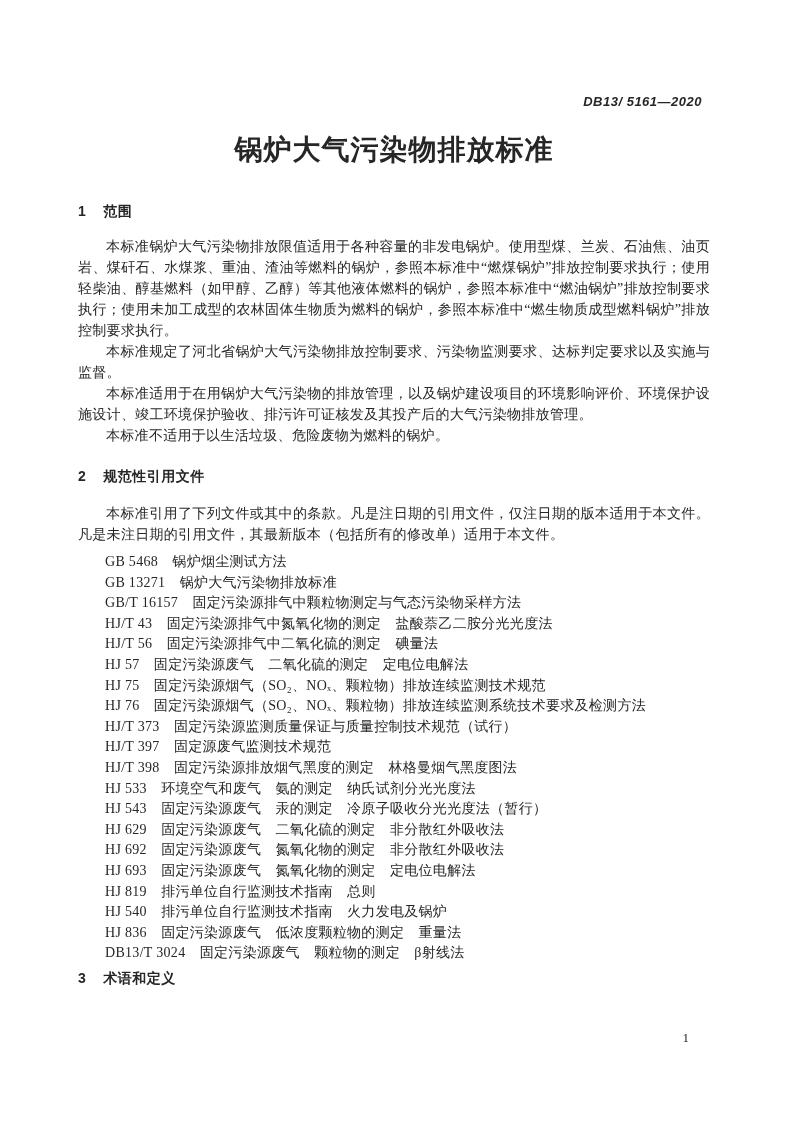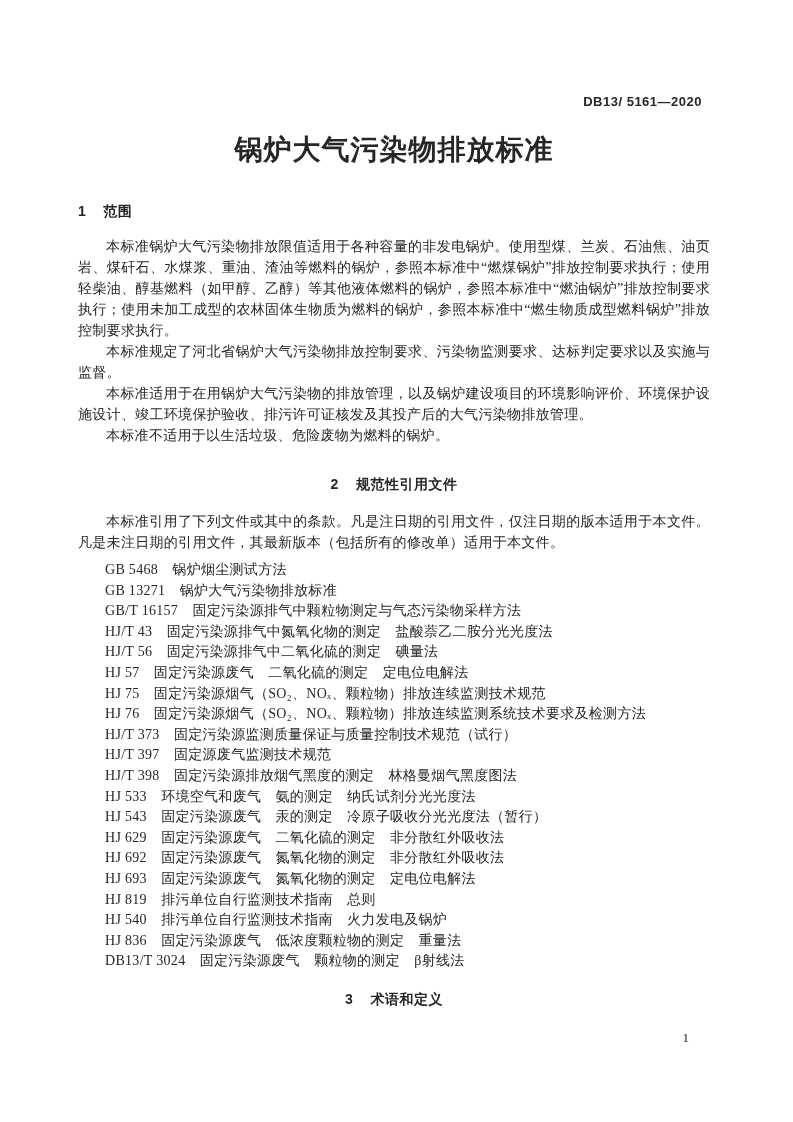--- a/index.html
+++ b/index.html
@@ -23,20 +23,21 @@
   }
   .doc-number {
     margin-top: 94px;
     text-align: right;
     font-family: "Liberation Sans", "DejaVu Sans", sans-serif;
     font-weight: 700;
     font-size: 13px;
     line-height: 16px;
     letter-spacing: 0.5px;
     padding-right: 8px;
+    font-style: italic;
   }
   .doc-title {
     margin-top: 27px;
     text-align: center;
     font-family: "Liberation Sans", "DejaVu Sans", sans-serif;
     font-weight: 700;
     font-size: 28px;
     line-height: 26px;
     letter-spacing: 1px;
   }
@@ -45,22 +46,22 @@
     font-weight: 700;
     font-size: 14px;
     line-height: 20px;
     letter-spacing: 0.5px;
   }
   .sec-heading .sec-num {
     display: inline-block;
     margin-right: 17px;
   }
   .sec-heading.sec-1 { margin-top: 38px; }
-  .sec-heading.sec-2 { margin-top: 28px; text-align: center; }
-  .sec-heading.sec-3 { margin-top: 17px; text-align: center; }
+  .sec-heading.sec-2 { margin-top: 20px; }
+  .sec-heading.sec-3 { margin-top: 4px; }
   .body-text {
     margin: 0;
     font-size: 14px;
     line-height: 21px;
     letter-spacing: 0.3px;
     text-align: justify;
     text-indent: 2em;
   }
   .para-group { margin-top: 15px; }
   .intro-group { margin-top: 17px; }

